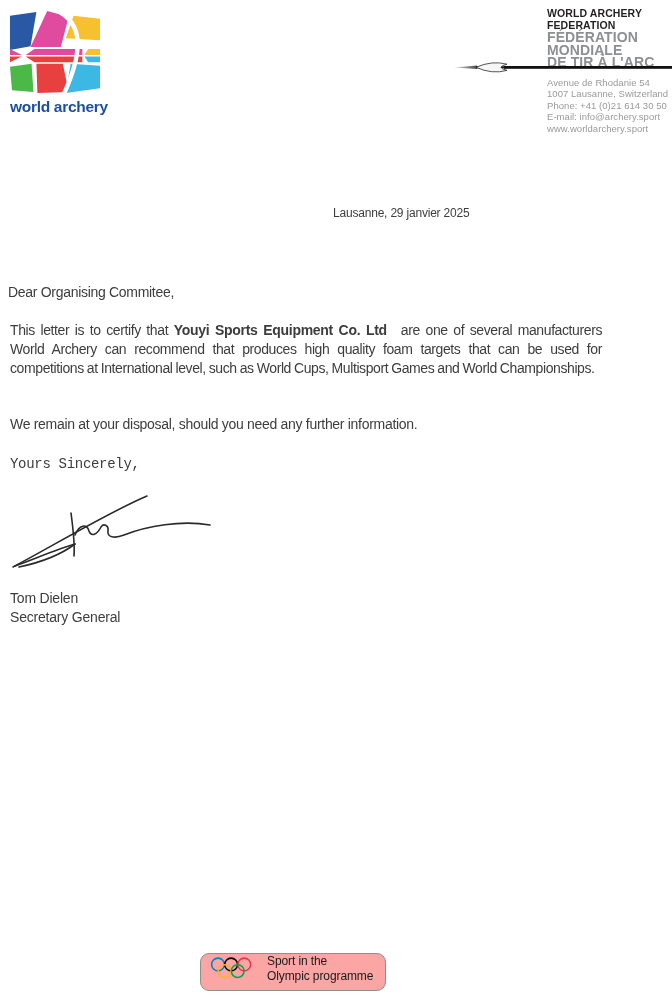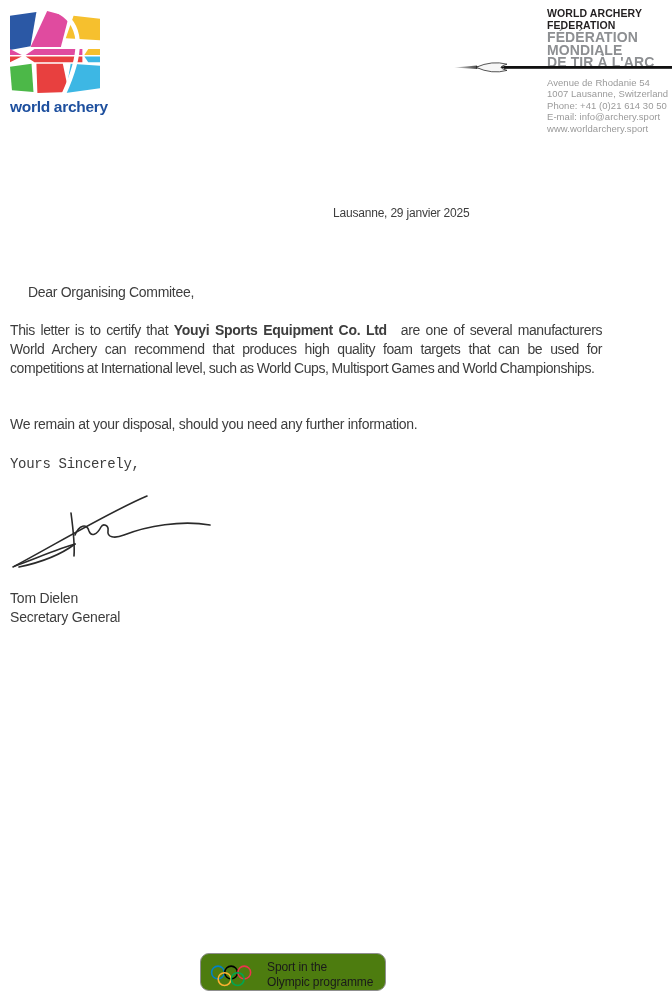--- a/index.html
+++ b/index.html
@@ -17,36 +17,36 @@
   }
   
   .header-right{position:absolute;left:547px;top:8px;width:125px;}
   .org-en{font-size:10.5px;font-weight:700;color:#221f20;line-height:11.5px;letter-spacing:0.1px;}
   .org-fr{font-size:14px;font-weight:700;color:#8d8f92;line-height:11.5px;letter-spacing:0.1px;margin-top:1px;}
   .address{position:absolute;left:547px;top:77px;width:125px;
     font-size:9.5px;color:#9a9a9a;line-height:11.4px;letter-spacing:0.05px;}
   .arrow-graphic{position:absolute;left:446px;top:61px;width:226px;height:13px;}
   
   .date-line{position:absolute;left:333px;top:206px;font-size:12px;letter-spacing:-0.2px;}
-  .salutation{position:absolute;left:28px;top:284px;font-size:14px;letter-spacing:-0.3px;}
+  .salutation{position:absolute;left:8px;top:284px;font-size:14px;letter-spacing:-0.3px;}
   .para-main{
     position:absolute;left:10px;top:321px;width:592px;
     font-size:14px;line-height:19px;text-align:justify;
     letter-spacing:-0.4px;word-spacing:-0.5px;
   }
   .para-main b{letter-spacing:-0.3px;margin-right:14px;}
   .para-2{position:absolute;left:10px;top:416px;font-size:14px;letter-spacing:-0.3px;}
   .closing{position:absolute;left:10px;top:456px;font-size:14px;letter-spacing:-0.3px;font-family:Liberation Mono, monospace;}
   .signature{position:absolute;left:5px;top:483px;width:215px;height:92px;}
   .signer-block{position:absolute;left:10px;top:589px;font-size:14px;line-height:19px;letter-spacing:-0.2px;}
   
   .olympic-badge{
     position:absolute;left:200px;top:953px;width:186px;height:38px;
     border:1.2px solid #8f8f8f;border-radius:9px;box-sizing:border-box;
-    display:flex;align-items:flex-end;background:#4d7c0f;
+    display:flex;align-items:flex-start;background:#fca5a5;
   }
   .rings{width:48px;height:28px;margin-left:7px;flex:0 0 auto;}
   .badge-text{font-size:12px;line-height:15px;color:#1a1a1a;margin-left:11px;letter-spacing:-0.1px;}
 </style>
 </head>
 <body>
 
 <div class="logo-block">
   <svg class="logo-mark" viewBox="0 0 92 86" xmlns="http://www.w3.org/2000/svg">
 

